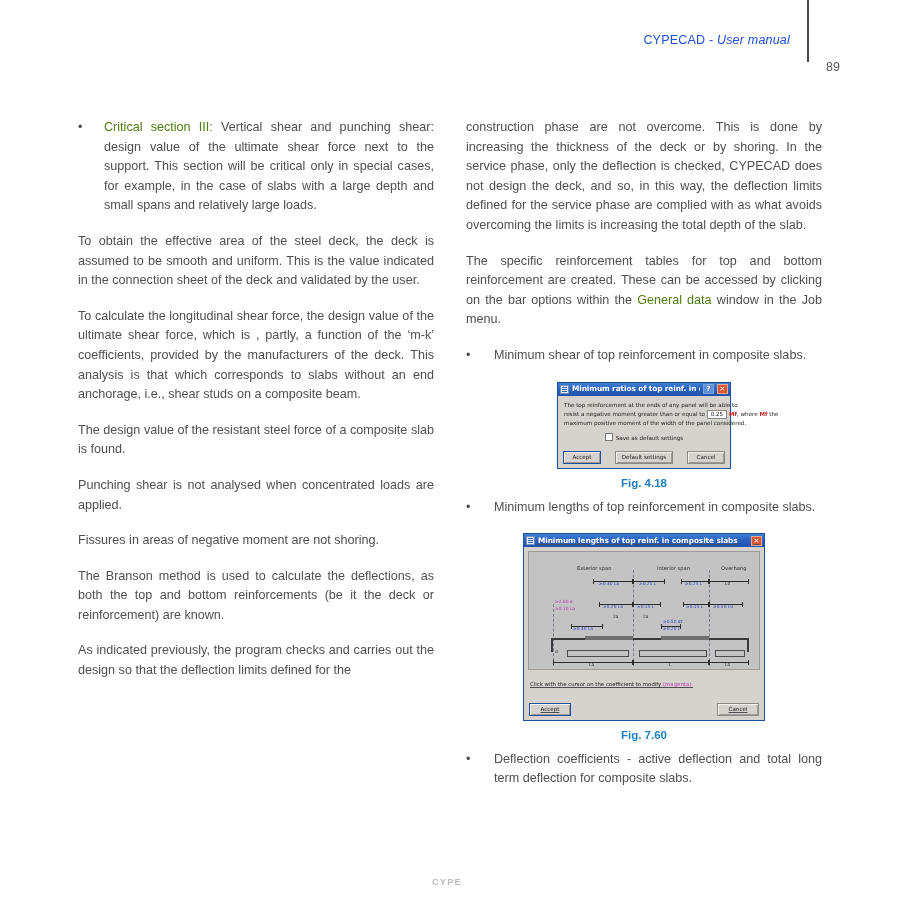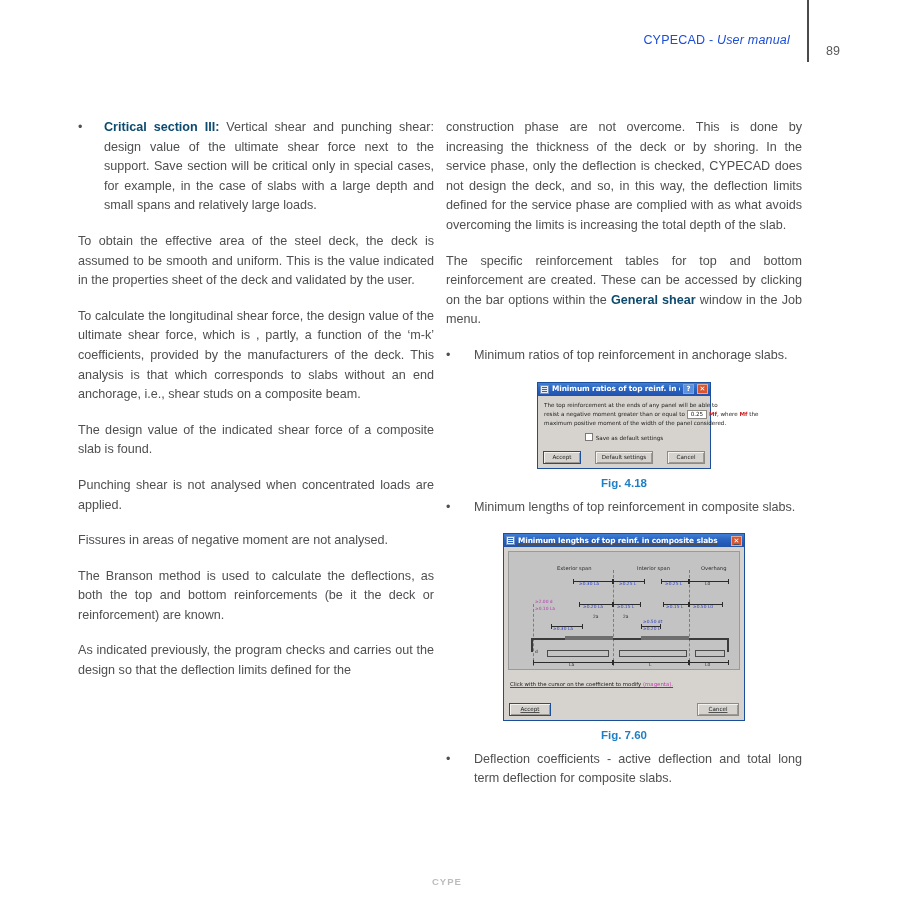--- a/index.html
+++ b/index.html
@@ -40,37 +40,37 @@
     color: #1d4ed8;
     letter-spacing: 0.2px;
     white-space: nowrap;
   }
   .header-title .manual-it {
     font-style: italic;
   }
   .header-pagenum {
     position: absolute;
     left: 826px;
-    top: 44px;
+    top: 60px;
     font-size: 12.5px;
     color: #58585a;
   }
 
   
   .col {
     position: absolute;
     top: 118px;
     width: 356px;
     font-size: 12.6px;
     line-height: 19.6px;
     text-align: justify;
     color: #4f4f51;
   }
   .col-left { left: 78px; }
-  .col-right { left: 446px; }
+  .col-right { left: 466px; }
 
   .col p {
     margin: 0 0 16px 0;
   }
 
   
   .bullet-item {
     position: relative;
     padding-left: 26px;
     margin: 0 0 16px 0;
@@ -78,21 +78,21 @@
   }
   .bullet-item .dot {
     position: absolute;
     left: 0px;
     top: 0px;
     font-size: 12.6px;
     line-height: 19.6px;
     color: #4f4f51;
   }
   .bullet-item.indent-more { padding-left: 28px; }
-  b { color: #0c4a6e; font-weight: bold; }
+  b { color: #4d7c0f; font-weight: normal; }
 
   
   .figure {
     margin: 8px 0 4px 0;
     text-align: center;
   }
   .fig-caption {
     color: #1f7fc4;
     font-weight: bold;
     font-size: 11.5px;
@@ -296,41 +296,41 @@
 
 <div class="page-header">
   <div class="header-rule"></div>
   <div class="header-title"><span>CYPECAD - </span><span class="manual-it">User manual</span></div>
   <div class="header-pagenum">89</div>
 </div>
 
 <div class="col col-left">
 
   <div class="bullet-item">
-    <span class="dot">•</span><b>Critical section III:</b><span> Vertical shear and punching shear: design value of the ultimate shear force next to the support. Save section will be critical only in special cases, for example, in the case of slabs with a large depth and small spans and relatively large loads.</span>
-  </div>
-
-  <p>To obtain the effective area of the steel deck, the deck is assumed to be smooth and uniform. This is the value indicated in the properties sheet of the deck and validated by the user.</p>
+    <span class="dot">•</span><b>Critical section III:</b><span> Vertical shear and punching shear: design value of the ultimate shear force next to the support. This section will be critical only in special cases, for example, in the case of slabs with a large depth and small spans and relatively large loads.</span>
+  </div>
+
+  <p>To obtain the effective area of the steel deck, the deck is assumed to be smooth and uniform. This is the value indicated in the connection sheet of the deck and validated by the user.</p>
   <p>To calculate the longitudinal shear force, the design value of the ultimate shear force, which is , partly, a function of the ‘m-k’ coefficients, provided by the manufacturers of the deck. This analysis is that which corresponds to slabs without an end anchorage, i.e., shear studs on a composite beam.</p>
-  <p>The design value of the indicated shear force of a composite slab is found.</p>
+  <p>The design value of the resistant steel force of a composite slab is found.</p>
   <p>Punching shear is not analysed when concentrated loads are applied.</p>
-  <p>Fissures in areas of negative moment are not analysed.</p>
+  <p>Fissures in areas of negative moment are not shoring.</p>
   <p>The Branson method is used to calculate the deflections, as both the top and bottom reinforcements (be it the deck or reinforcement) are known.</p>
   <p>As indicated previously, the program checks and carries out the design so that the deflection limits defined for the</p>
 </div>
 
 <div class="col col-right">
 
   <p>construction phase are not overcome. This is done by increasing the thickness of the deck or by shoring. In the service phase, only the deflection is checked, CYPECAD does not design the deck, and so, in this way, the deflection limits defined for the service phase are complied with as what avoids overcoming the limits is increasing the total depth of the slab.</p>
 
-  <p><span>The specific reinforcement tables for top and bottom reinforcement are created. These can be accessed by clicking on the bar options within the </span><b>General shear</b><span> window in the Job menu.</span></p>
+  <p><span>The specific reinforcement tables for top and bottom reinforcement are created. These can be accessed by clicking on the bar options within the </span><b>General data</b><span> window in the Job menu.</span></p>
 
 
   <div class="bullet-item indent-more">
-    <span class="dot">•</span><span>Minimum ratios of top reinforcement in anchorage slabs.</span>
+    <span class="dot">•</span><span>Minimum shear of top reinforcement in composite slabs.</span>
   </div>
 
   <div class="figure">
     <div class="win dlg59">
       <div class="win-title">
         <span class="tb-icon"></span>
         <span class="tb-text">Minimum ratios of top reinf. in composite slabs</span>
         <span class="tb-btn help">?</span>
         <span class="tb-btn close">✕</span>
       </div>

